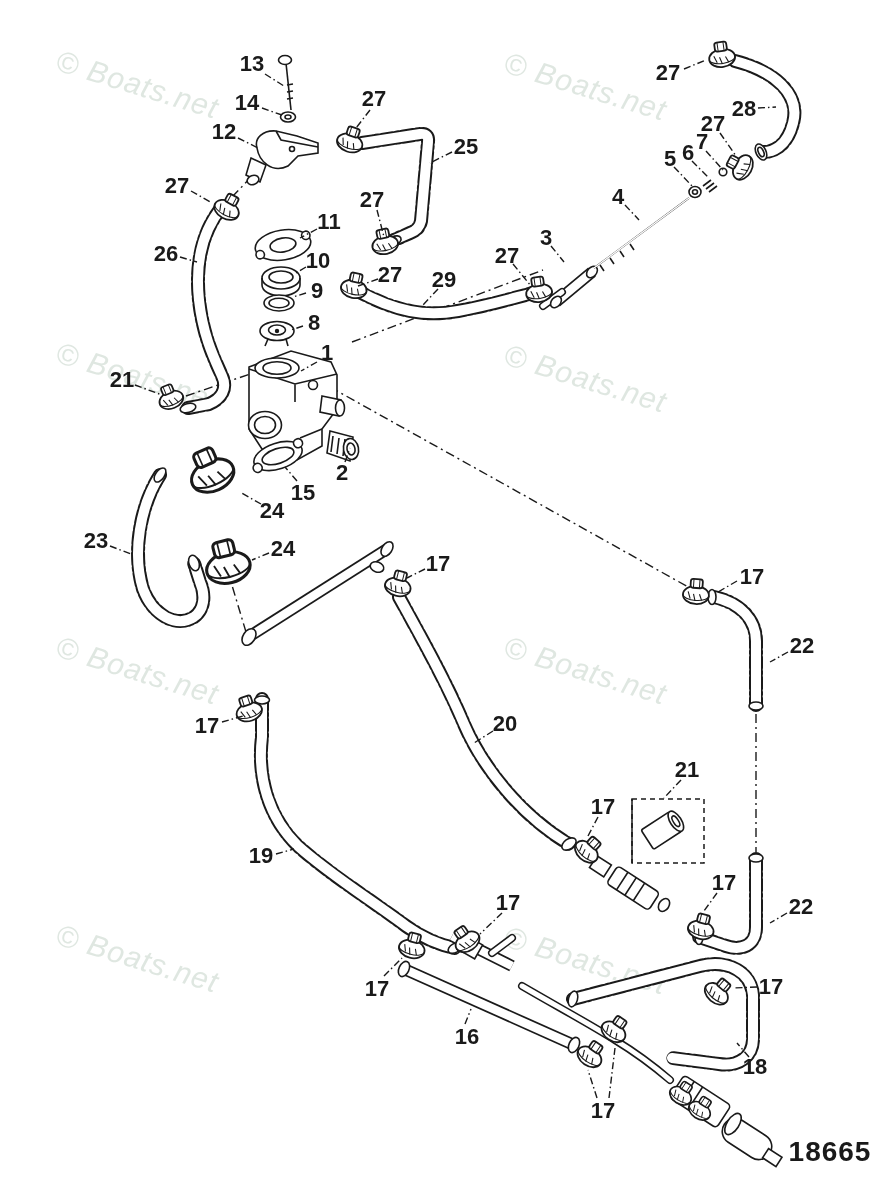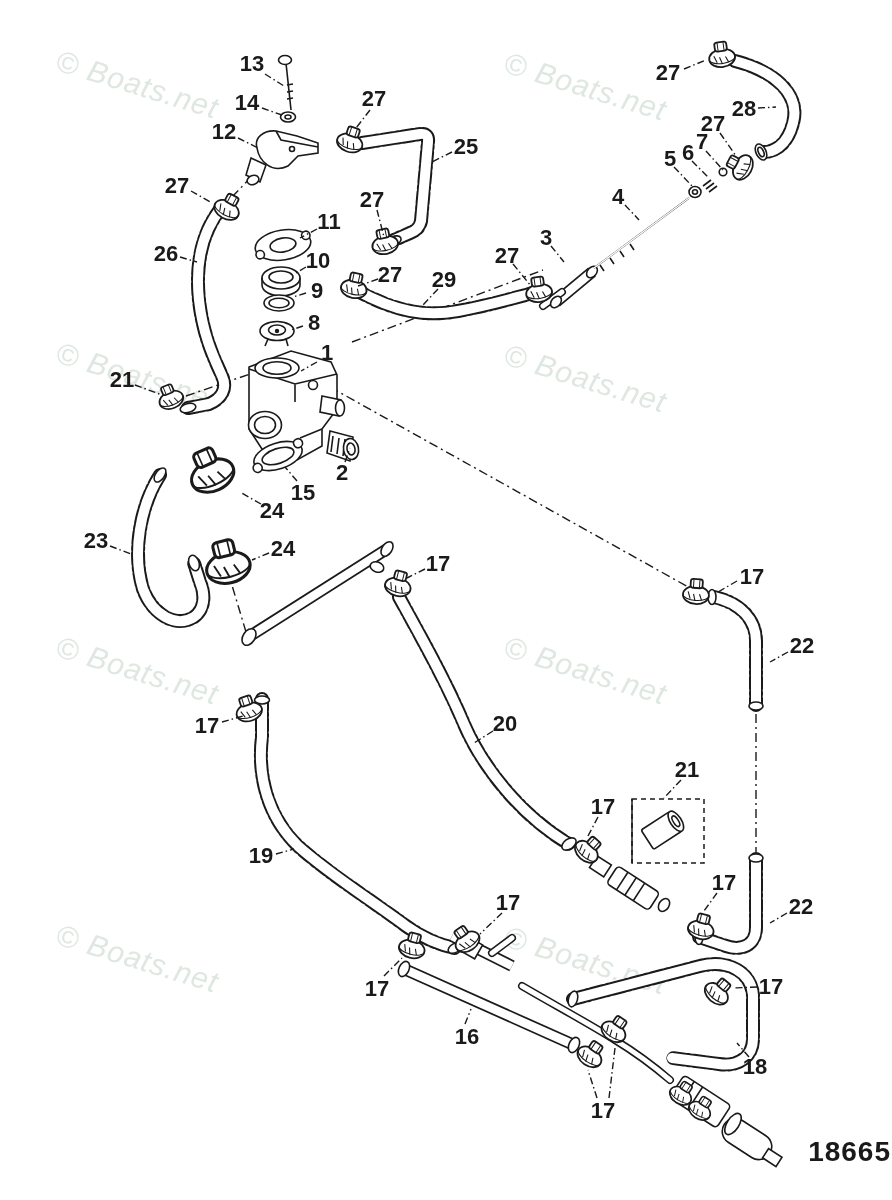--- a/index.html
+++ b/index.html
@@ -16,21 +16,21 @@
   .pho{stroke:var(--ink);stroke-width:12;fill:none;stroke-linecap:butt;}
   .phi{stroke:#fff;stroke-width:8.5;fill:none;stroke-linecap:butt;}
   .tho{stroke:var(--ink);stroke-width:8;fill:none;stroke-linecap:round;}
   .thi{stroke:#fff;stroke-width:5;fill:none;stroke-linecap:round;}
   .ln{stroke:var(--ink);stroke-width:1.6;fill:none;}
   .fw{fill:#fff;stroke:var(--ink);stroke-width:1.6;}
   .dash{stroke:var(--ink);stroke-width:1.4;fill:none;stroke-dasharray:9 4 2 4;}
   .leader{stroke:var(--ink);stroke-width:1.4;fill:none;stroke-dasharray:7 3 1.5 3;}
   .callout{font:bold 22px "Liberation Sans",sans-serif;fill:var(--ink);text-anchor:middle;}
   #diagram-number{position:absolute;z-index:3;left:769px;top:1136px;width:122px;
-      text-align:right;font:bold 28px "Liberation Sans",sans-serif;color:var(--ink);
+      text-align:center;font:bold 28px "Liberation Sans",sans-serif;color:var(--ink);
       letter-spacing:1px;}
 </style>
 </head>
 <body>
 
 <div id="stage">
     <div class="wm" style="left: 510px; top: 920px;">© Boats.net</div>
     <div class="wm" style="left: 62px; top: 918px;">© Boats.net</div>
     <div class="wm" style="left: 510px; top: 630px;">© Boats.net</div>
     <div class="wm" style="left: 62px; top: 630px;">© Boats.net</div>

